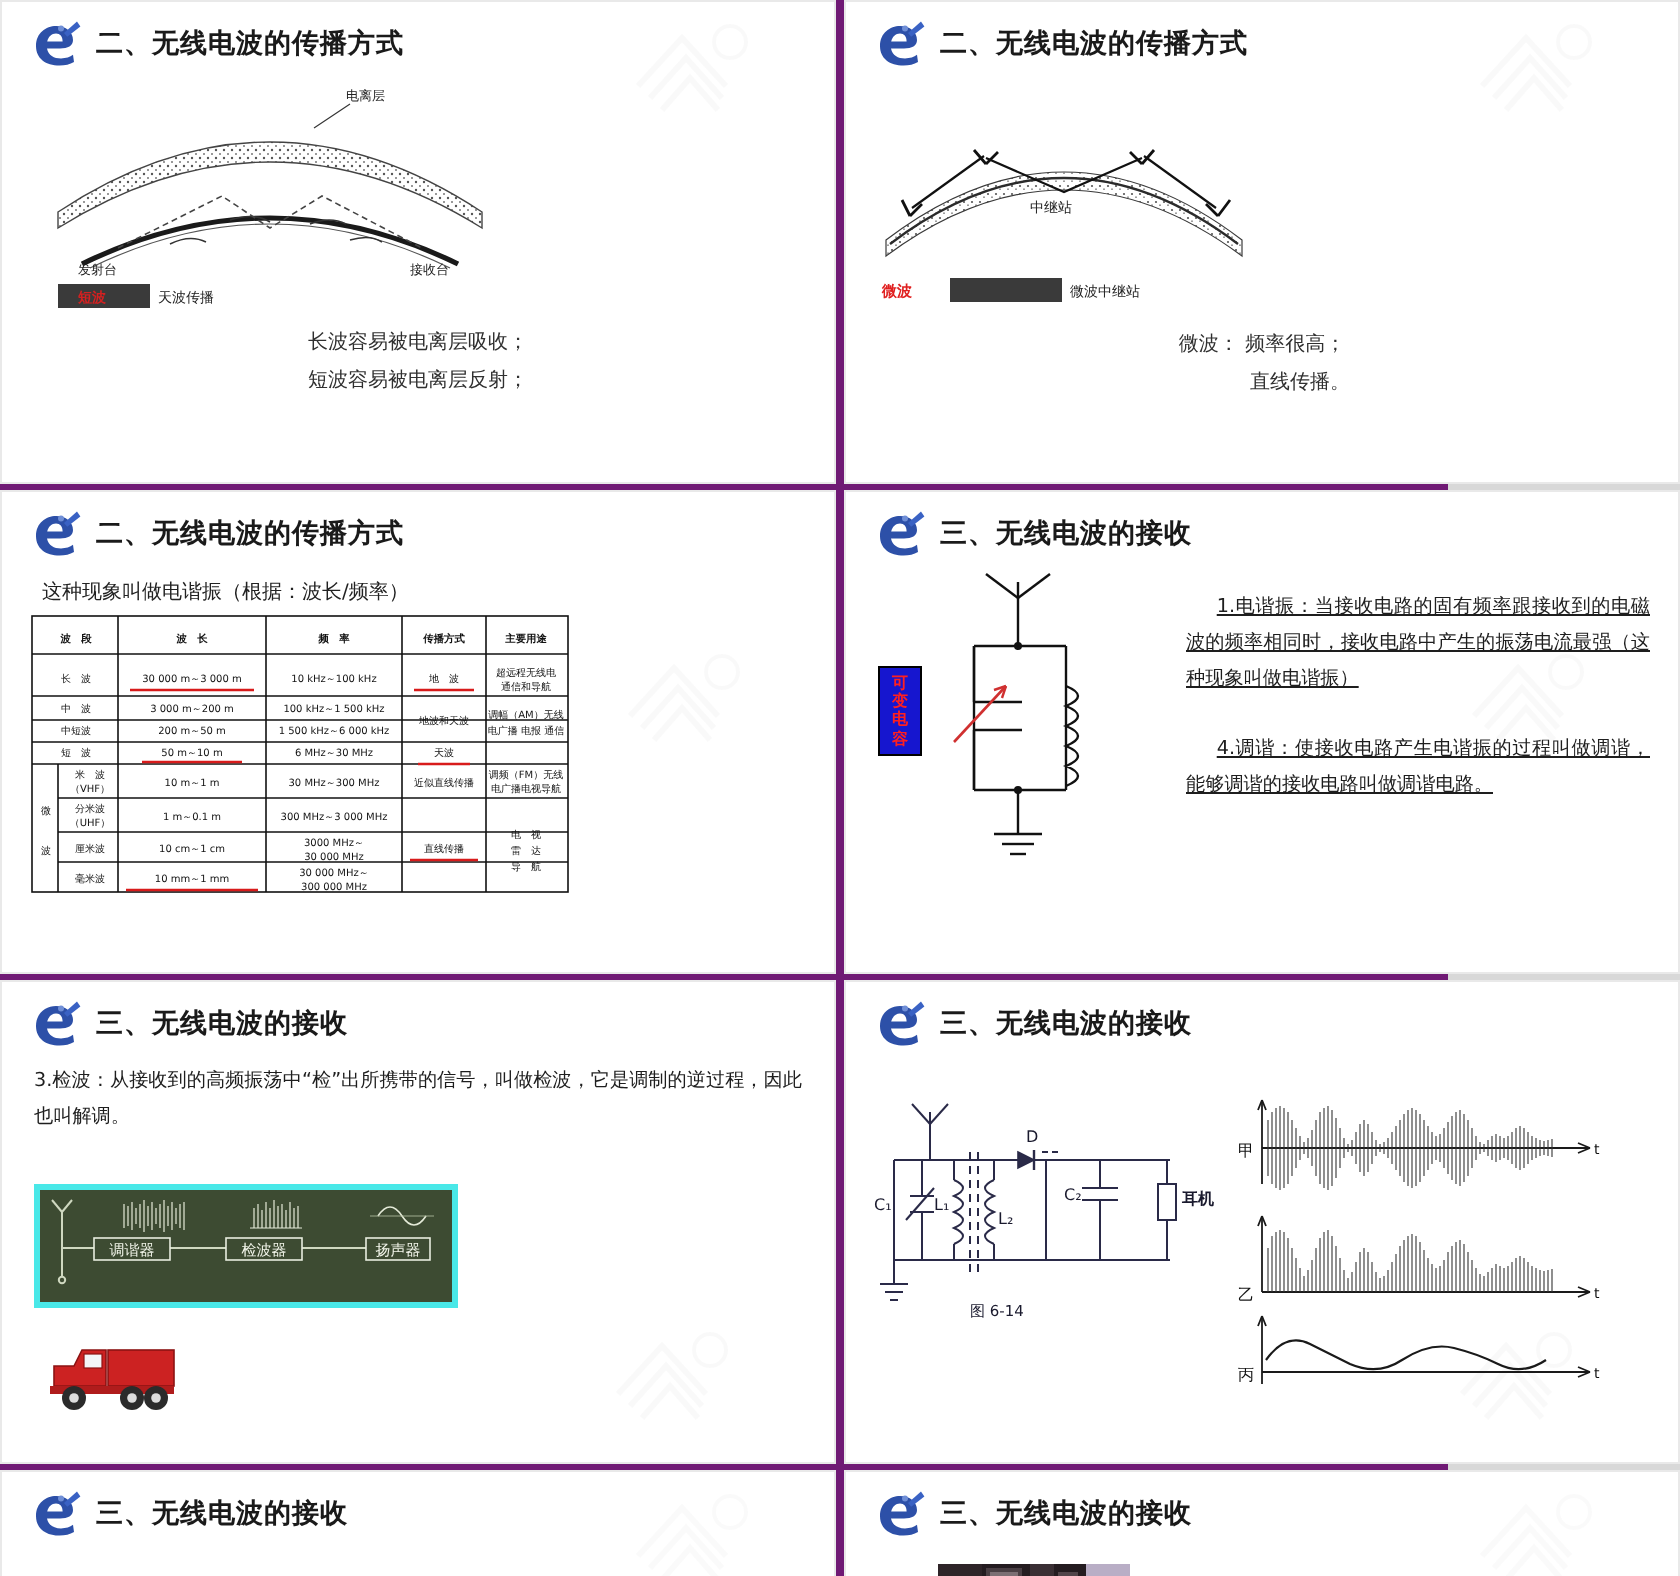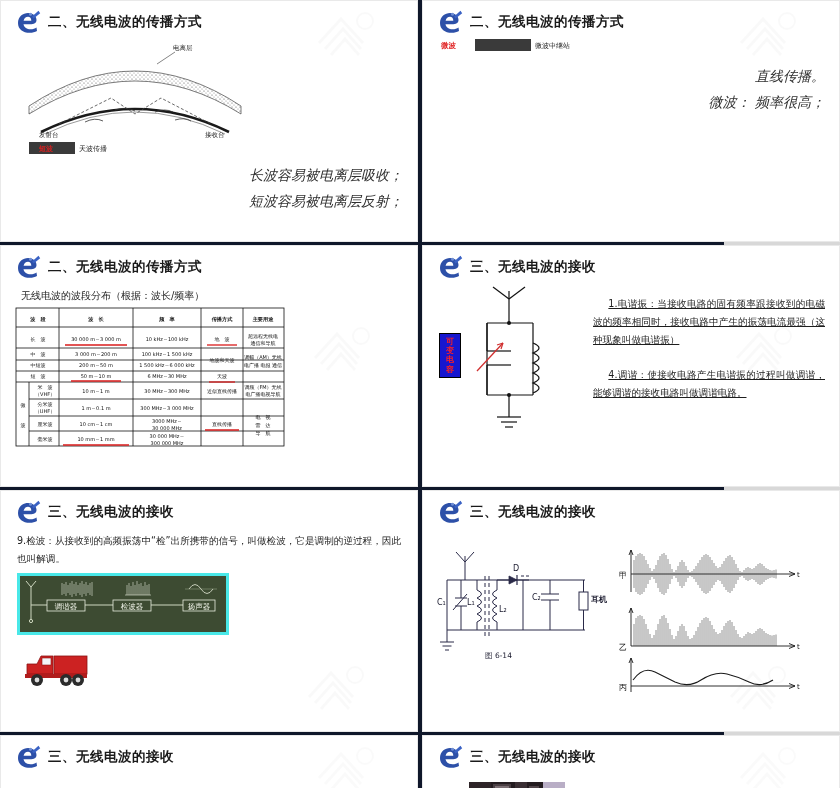--- a/index.html
+++ b/index.html
@@ -9,21 +9,21 @@
     font-family: "DejaVu Sans", "Liberation Sans", sans-serif;
     overflow: hidden;
   }
   #deck {
     width: 724px; height: 788px;
     display: grid;
     grid-template-columns: 418px 418px;
     grid-template-rows: 242px 242px 242px 62px;
     column-gap: 4px;
     row-gap: 3px;
-    background: #0f172a;
+    background: #701a75;
   }
   .slide {
     background: #ffffff;
     position: relative;
     overflow: hidden;
     border: 1px solid #e9e9e9;
   }
   
   .slide-header {
     display: flex; align-items: center;
@@ -43,25 +43,24 @@
     position: absolute; right: 6px; top: 8px;
     width: 96px; height: 62px; opacity: .40;
     pointer-events: none;
   }
   .wm2 { right: 10px; top: 78px; }
   .wm3 { right: 16px; bottom: 6px; top: auto; }
   
   .body { position: relative; padding: 0 14px; }
   .caption-block {
     margin-top: 8px;
-    text-align: right;
+    text-align: center;
     color: #303030;
-    font-size: 14px;
+    font-size: 10px;
     line-height: 1.85;
-    font-style: italic;
   }
   .para {
     font-size: 9.6px;
     color: #1e1e1e;
     line-height: 1.9;
     text-align: justify;
   }
   .indent { text-indent: 1.6em; text-decoration: underline; }
   
   svg { display: block; }
@@ -160,30 +159,55 @@
         <path d="M3 13 C3 6.5 8 3 13 3 C18 3 21.5 6 21.5 10 C21.5 13 19 14.2 15 14.2 L8.5 14.2
                  C9.2 17.6 12 19.2 15.5 19.2 C18 19.2 20 18.5 21.5 17.4 L22 21 C20 22.2 17.5 22.8 14.8 22.8
                  C7.8 22.8 3 19.2 3 13 Z M8.6 10.8 L16.3 10.8 C16.3 8.2 15 6.8 13 6.8 C10.8 6.8 9.2 8.4 8.6 10.8 Z" fill="#2d50a8"></path>
         <path d="M17 6.5 L23.5 0.8 L25.2 3.2 L18.6 8.4 Z" fill="#3a62c4"></path>
         <circle cx="15.5" cy="4.2" r="1.5" fill="#6f8ed6"></circle>
       </svg>
       <div class="slide-title">二、无线电波的传播方式</div>
     </div>
 
     <div class="body">
+      <div class="figwrap" style="margin-top:22px;">
+        <svg width="190" height="78" viewBox="0 0 190 78">
+          <defs>
+            <pattern id="specks2" width="4" height="4" patternUnits="userSpaceOnUse">
+              <circle cx="1" cy="1" r="0.55" fill="#555"></circle>
+                <circle cx="3" cy="2.6" r="0.45" fill="#888"></circle>
+            </pattern>
+          </defs>
+          <path d="M6 64 Q95 -4 184 64 L184 72 Q95 6 6 72 Z" fill="url(#specks2)" stroke="#3a3a3a" stroke-width="0.6"></path>
+          <path d="M8 66 Q95 0 182 66" fill="none" stroke="#2b2b2b" stroke-width="1.2"></path>
+
+          <g stroke="#111" stroke-width="1.4" fill="none">
+            <path d="M18 52 L14 44 M18 52 L24 46"></path>
+            <path d="M56 26 L50 19 M56 26 L62 20"></path>
+            <path d="M134 26 L128 20 M134 26 L140 19"></path>
+            <path d="M172 52 L166 46 M172 52 L178 44"></path>
+          </g>
+          <g stroke="#111" stroke-width="1.1" fill="none">
+            <path d="M19 48 L55 22"></path>
+              <path d="M56 23 L95 40 L134 23"></path>
+              <path d="M135 22 L171 48"></path>
+          </g>
+          <text x="78" y="50" font-size="7" fill="#222">中继站</text>
+        </svg>
+      </div>
       <div class="figwrap" style="margin-top:4px;font-family:Liberation Serif, serif;">
         <svg width="180" height="14" viewBox="0 0 180 14">
           <text x="4" y="10" font-size="7.5" fill="#e02020" font-weight="bold">微波</text>
           <rect x="38" y="1" width="56" height="12" fill="#3a3a3a"></rect>
           <text x="98" y="10" font-size="7" fill="#222">微波中继站</text>
         </svg>
       </div>
       <div class="caption-block" style="margin-top:12px;">
+        <div>微波：    频率很高；</div>
         <div style="padding-left:38px;">直线传播。</div>
-        <div>微波：    频率很高；</div>
       </div>
     </div>
   </section>
 
   <section class="slide">
     <svg class="wm wm2" viewBox="0 0 96 62">
       <g fill="none" stroke="#f2f2f2" stroke-width="3">
         <path d="M4 34 L26 10 L48 34"></path>
           <path d="M10 40 L28 20 L46 40"></path>
           <path d="M16 46 L30 30 L44 46"></path>
@@ -195,21 +219,21 @@
         <path d="M3 13 C3 6.5 8 3 13 3 C18 3 21.5 6 21.5 10 C21.5 13 19 14.2 15 14.2 L8.5 14.2
                  C9.2 17.6 12 19.2 15.5 19.2 C18 19.2 20 18.5 21.5 17.4 L22 21 C20 22.2 17.5 22.8 14.8 22.8
                  C7.8 22.8 3 19.2 3 13 Z M8.6 10.8 L16.3 10.8 C16.3 8.2 15 6.8 13 6.8 C10.8 6.8 9.2 8.4 8.6 10.8 Z" fill="#2d50a8"></path>
         <path d="M17 6.5 L23.5 0.8 L25.2 3.2 L18.6 8.4 Z" fill="#3a62c4"></path>
         <circle cx="15.5" cy="4.2" r="1.5" fill="#6f8ed6"></circle>
       </svg>
       <div class="slide-title">二、无线电波的传播方式</div>
     </div>
 
     <div class="body">
-      <div class="tbl-title">无线电波的波段分布（根据：波长/频率）</div>
+      <div class="tbl-title">这种现象叫做电谐振（根据：波长/频率）</div>
       <div class="figwrap">
         <svg width="270" height="140" viewBox="0 0 270 140">
           <g stroke="#111" stroke-width="0.8" fill="none">
             <rect x="1" y="1" width="268" height="138"></rect>
 
             <line x1="44" y1="1" x2="44" y2="139"></line>
             <line x1="118" y1="1" x2="118" y2="139"></line>
             <line x1="186" y1="1" x2="186" y2="139"></line>
             <line x1="228" y1="1" x2="228" y2="139"></line>
 
@@ -380,23 +404,23 @@
         <path d="M3 13 C3 6.5 8 3 13 3 C18 3 21.5 6 21.5 10 C21.5 13 19 14.2 15 14.2 L8.5 14.2
                  C9.2 17.6 12 19.2 15.5 19.2 C18 19.2 20 18.5 21.5 17.4 L22 21 C20 22.2 17.5 22.8 14.8 22.8
                  C7.8 22.8 3 19.2 3 13 Z M8.6 10.8 L16.3 10.8 C16.3 8.2 15 6.8 13 6.8 C10.8 6.8 9.2 8.4 8.6 10.8 Z" fill="#2d50a8"></path>
         <path d="M17 6.5 L23.5 0.8 L25.2 3.2 L18.6 8.4 Z" fill="#3a62c4"></path>
         <circle cx="15.5" cy="4.2" r="1.5" fill="#6f8ed6"></circle>
       </svg>
       <div class="slide-title">三、无线电波的接收</div>
     </div>
 
     <div class="body" style="padding:0 16px;">
-      <p class="para" style="margin-top:8px;">9.检波：从接收到的高频振荡中“检”出所携带的信号，叫做检波，它是调制的逆过程，因此也叫解调。</p>
-
-      <div class="figwrap" style="margin-top:5px;">
+      <p class="para" style="margin-top:8px;">3.检波：从接收到的高频振荡中“检”出所携带的信号，叫做检波，它是调制的逆过程，因此也叫解调。</p>
+
+      <div class="figwrap" style="margin-top:24px;">
         <svg width="212" height="62" viewBox="0 0 212 62">
           <rect x="0" y="0" width="212" height="62" fill="#49e8e8"></rect>
           <rect x="3" y="3" width="206" height="56" fill="#3d4b32"></rect>
           <g stroke="#cfd8c0" stroke-width="1" fill="none">
             <path d="M14 14 L14 46"></path>
               <path d="M14 14 L9 8"></path>
               <path d="M14 14 L19 8"></path>
             <circle cx="14" cy="48" r="1.6"></circle>
             <path d="M14 32 L30 32"></path>
             <path d="M68 32 L96 32"></path>

